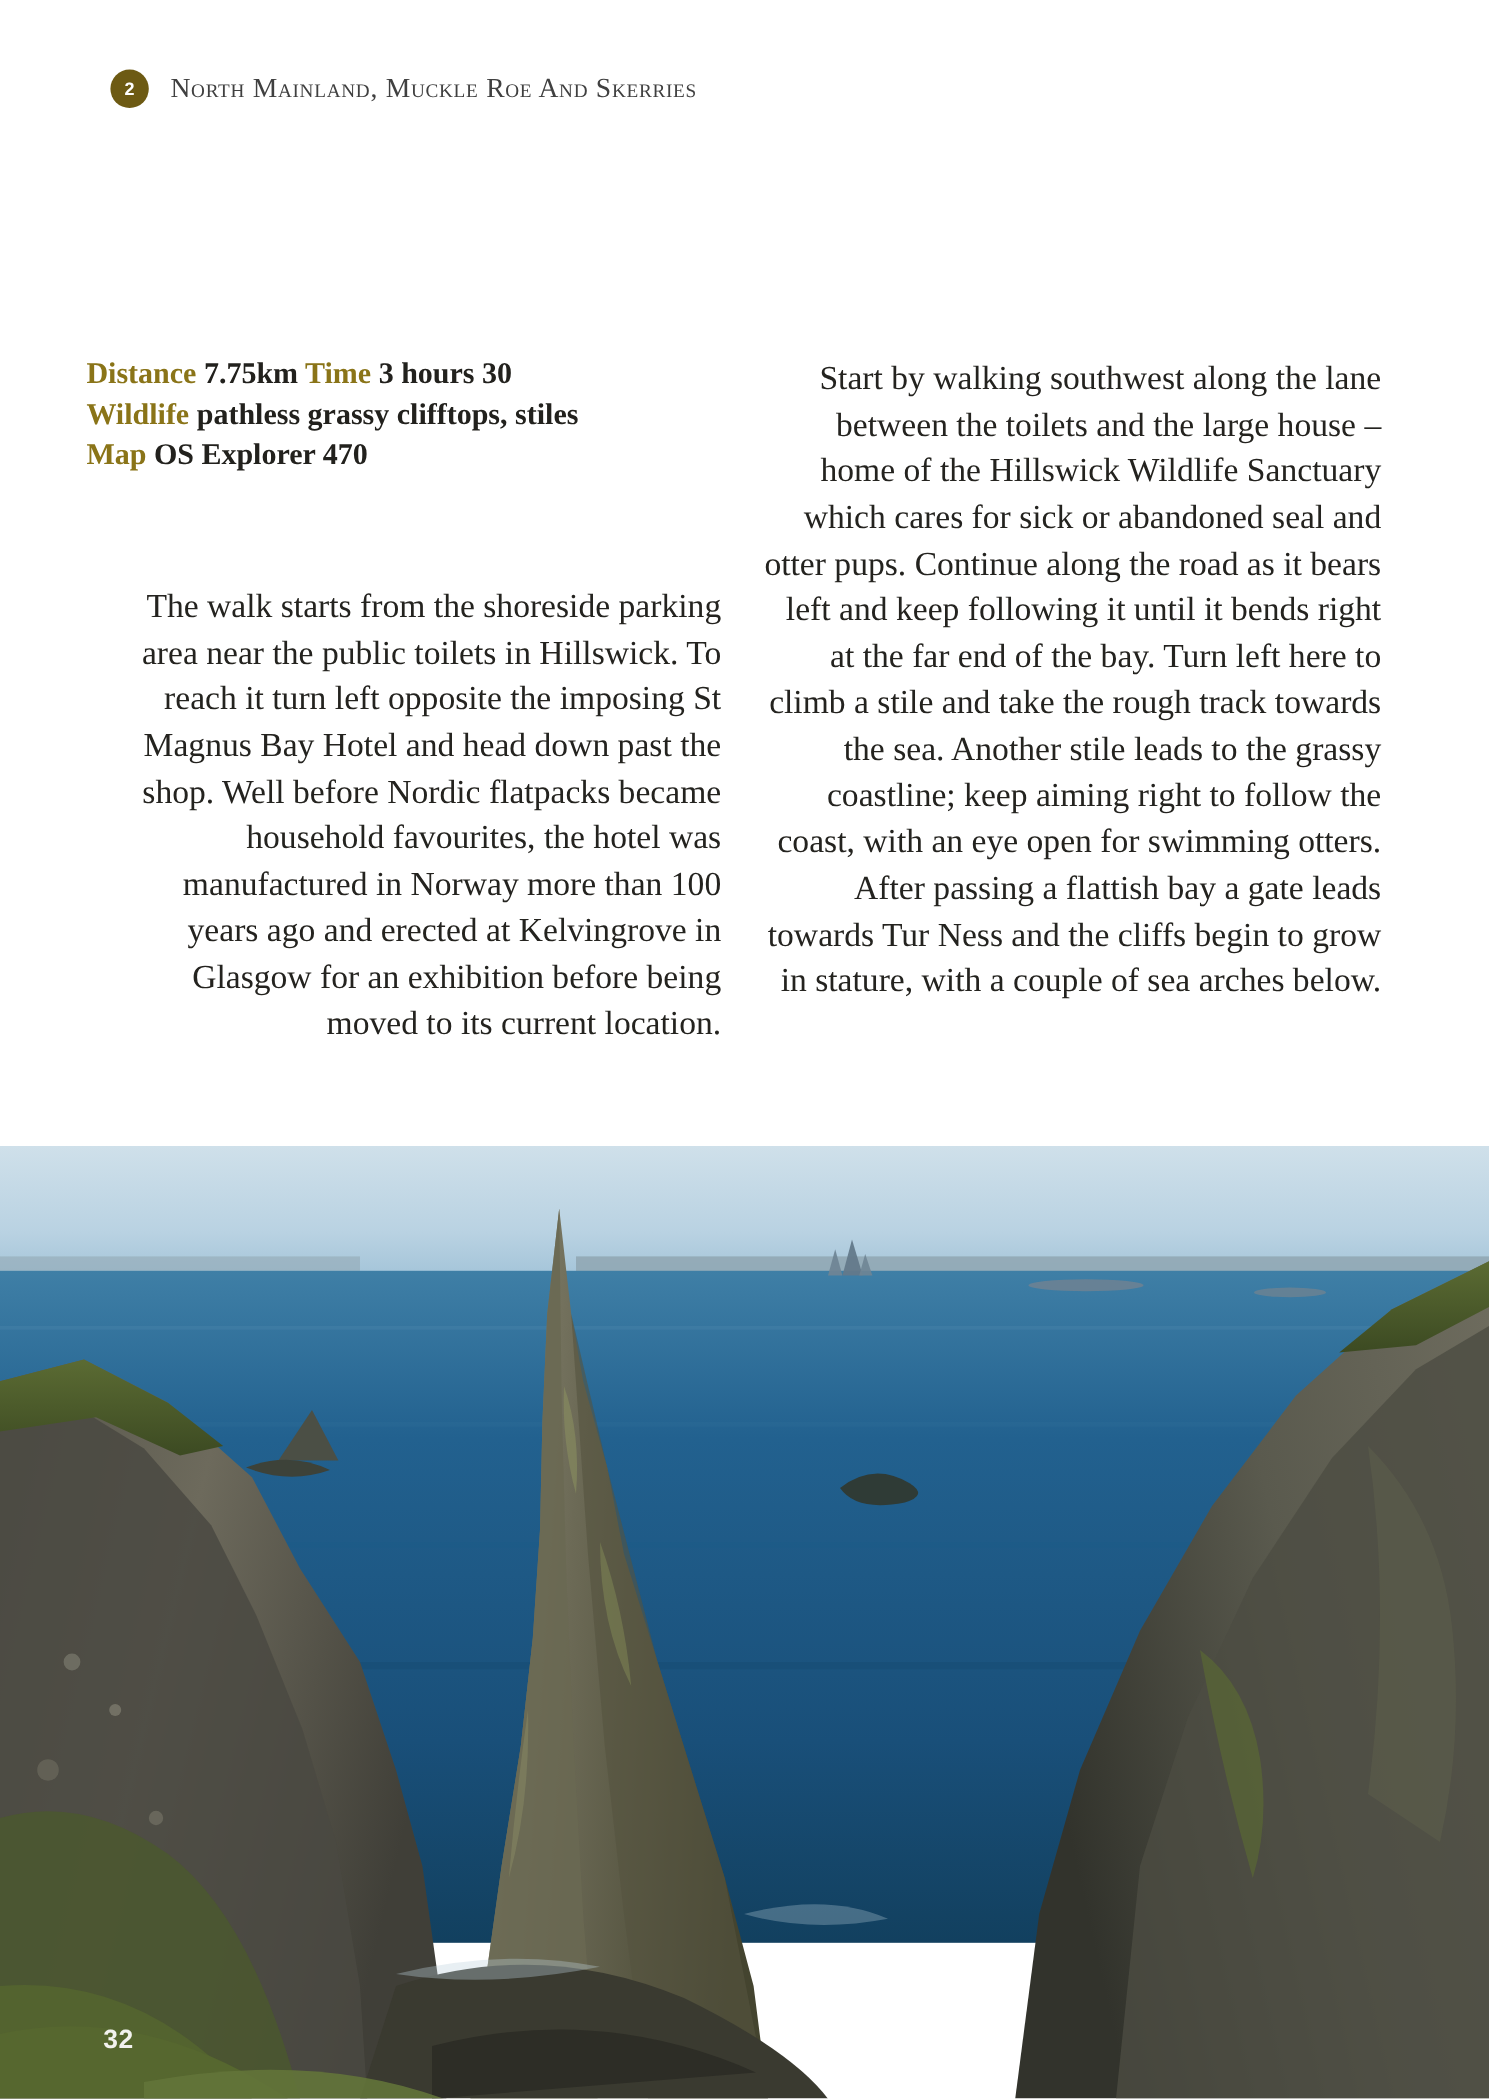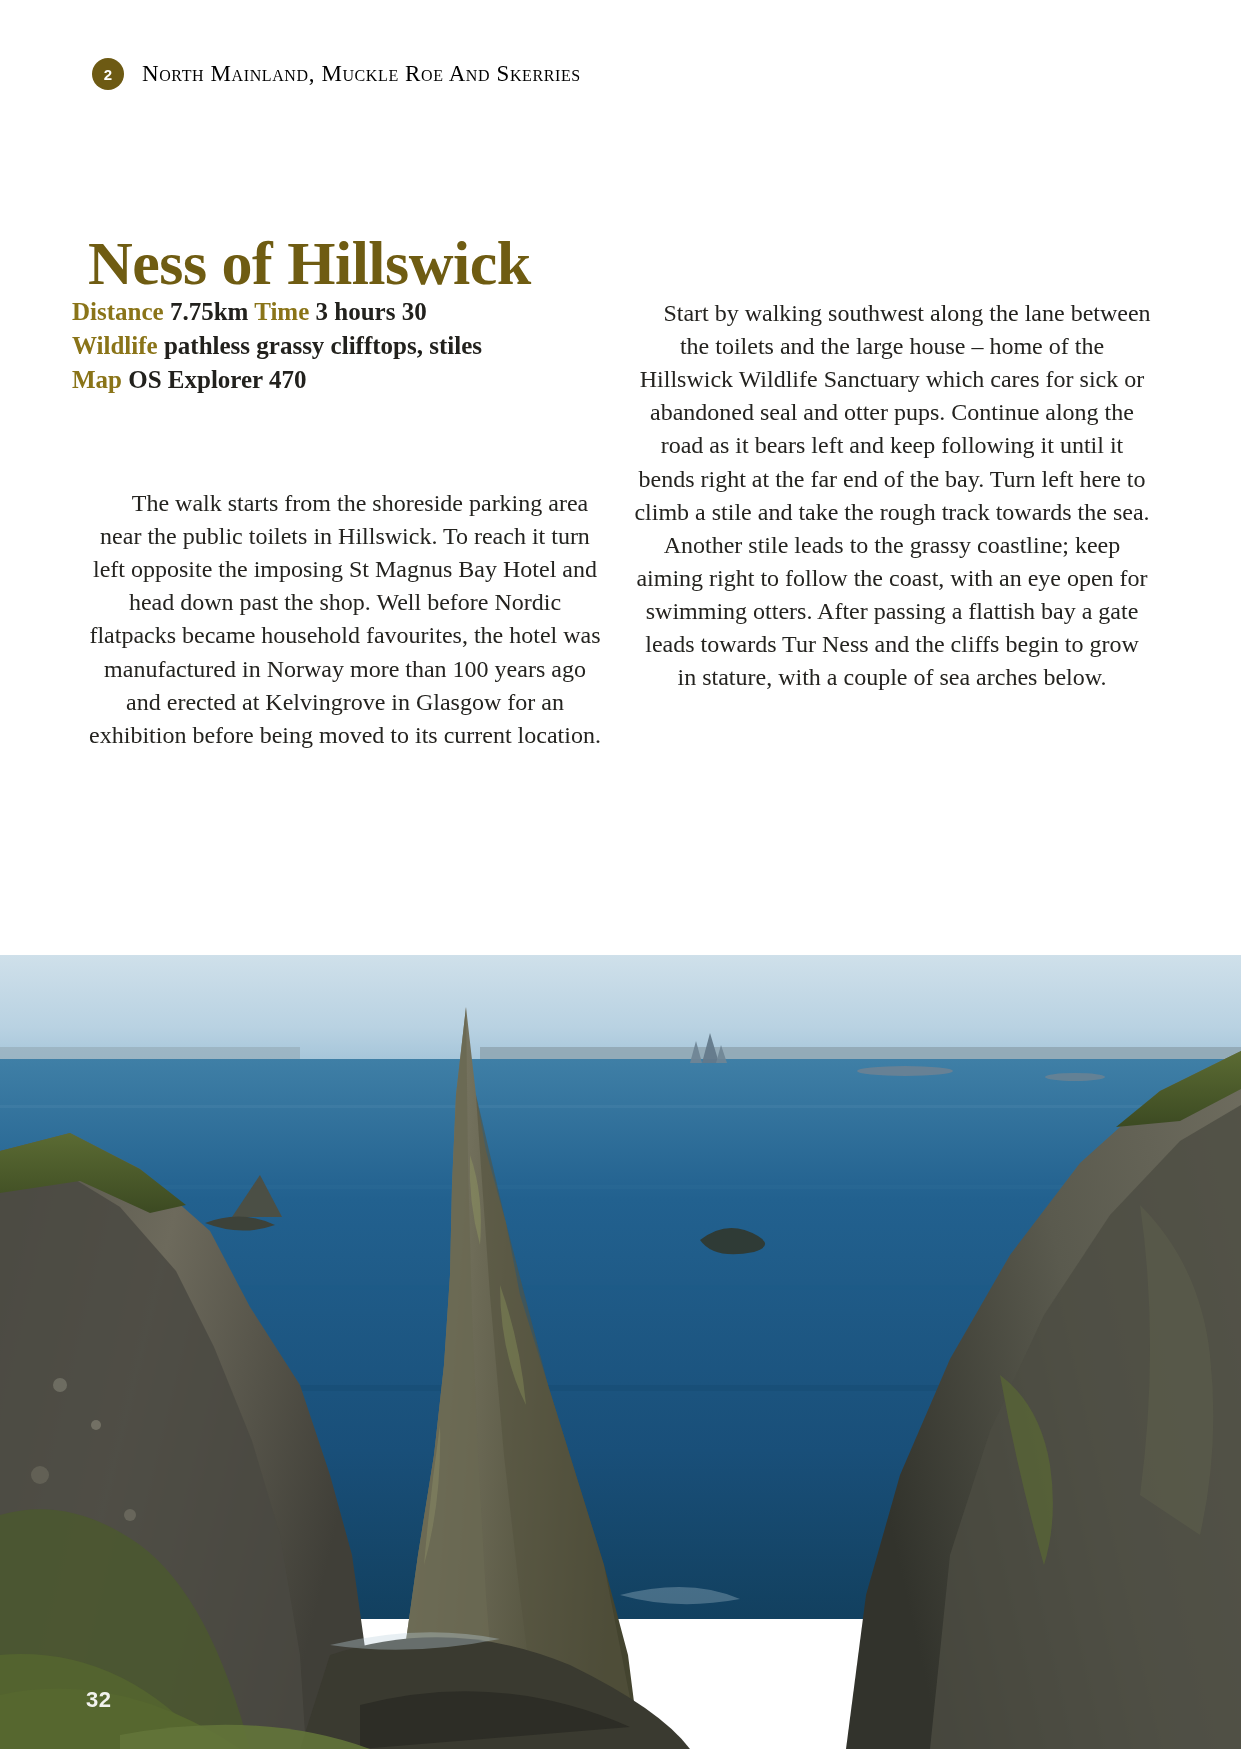--- a/index.html
+++ b/index.html
@@ -37,21 +37,21 @@
     font-weight: bold;
     display: flex;
     align-items: center;
     justify-content: center;
     line-height: 1;
   }
   .running-title {
     font-family: "Liberation Serif", serif;
     font-size: 23px;
     letter-spacing: 0.6px;
-    color: #000000;
+    color: #404040;
     font-variant: small-caps;
     text-transform: capitalize;
   }
 
   
   .walk-title {
     position: absolute;
     left: 88px;
     top: 190px;
     font-size: 62px;
@@ -75,24 +75,24 @@
   .info-line { white-space: nowrap; }
   .info-key {
     color: #8a7418;
     font-weight: bold;
   }
 
   
   .col {
     position: absolute;
     width: 512px;
-    font-size: 24px;
+    font-size: 28px;
     line-height: 1.38;
     color: #24231f;
-    text-align: center;
+    text-align: right;
   }
   .col-left  { left: 89px;  top: 487px; }
   .col-right { left: 633px; top: 297px; width: 518px; }
 
   .lead-bold {
     font-weight: bold;
     margin: 0 0 0 0;
   }
   .body-p {
     margin: 0;
@@ -124,21 +124,20 @@
 </head>
 <body>
 
 <div class="page">
 
   <div class="running-head">
     <div class="chapter-badge">2</div>
     <div class="running-title">North Mainland, Muckle Roe and Skerries</div>
   </div>
 
-  <h1 class="walk-title">Ness of Hillswick</h1>
 
   <div class="info-block">
     <div class="info-line">
       <span class="info-key">Distance</span>
       <span>7.75km</span>
       <span class="info-key">Time</span>
       <span>3 hours 30</span>
     </div>
     <div class="info-line">
       <span class="info-key">Wildlife</span>

